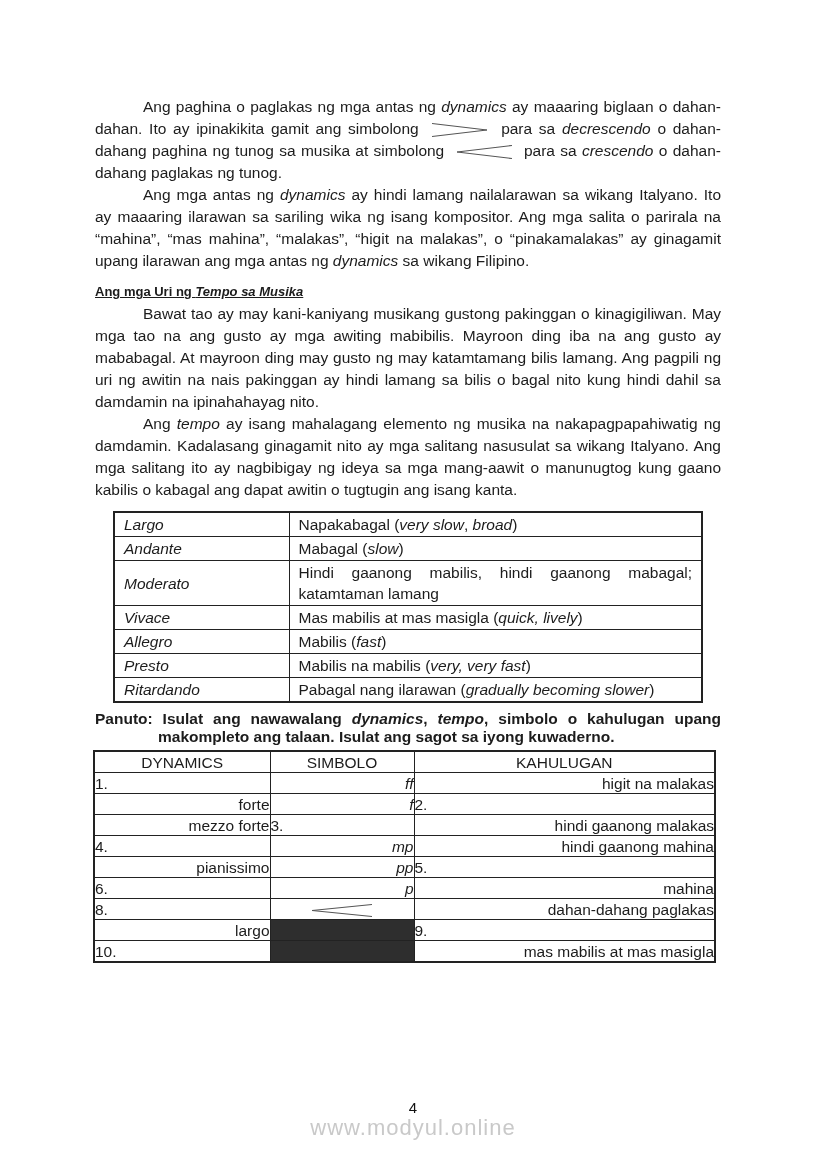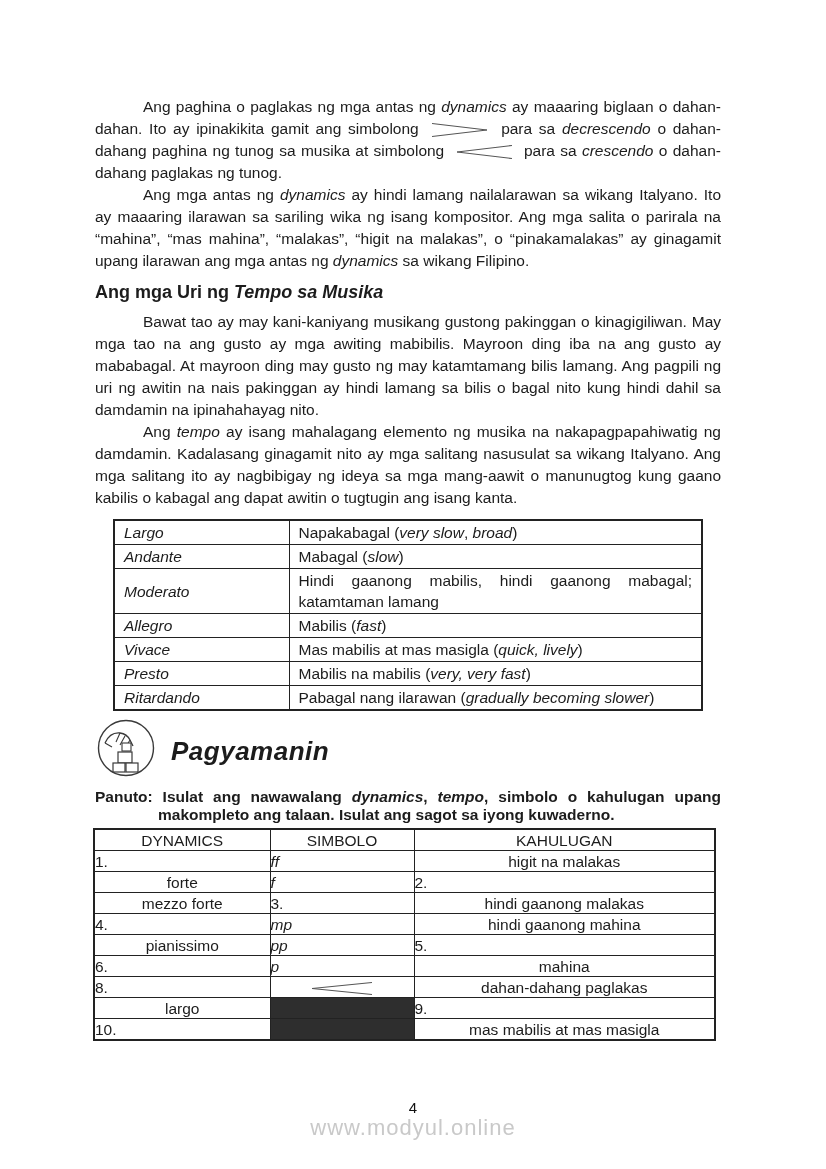--- a/index.html
+++ b/index.html
@@ -8,21 +8,21 @@
     font-family:"Liberation Sans","DejaVu Sans",sans-serif;
     color:#1c1c1c; overflow:hidden;
   }
   .content {
     position:absolute; left:95px; top:96px; width:626px;
     font-size:15.5px; line-height:22px;
   }
   p.just { margin:0; text-align:justify; text-indent:48px; }
   .it { font-style:italic; }
   .bd { font-weight:bold; }
-  .section-heading { margin:9px 0 8px 0; font-size:18px; line-height:22px; font-weight:bold; }
+  .section-heading { margin:9px 0 0 0; font-size:13px; line-height:22px; font-weight:bold;text-decoration:underline; }
   .hairpin { display:inline-block; vertical-align:middle; margin:0 7px; }
 
   
   table.tempo {
     border-collapse:collapse; table-layout:fixed;
     margin:10px 0 0 18px; width:590px;
     border:2px solid #222;
   }
   table.tempo td { border:1px solid #222; padding:1px 9px; line-height:21px; vertical-align:middle; }
   table.tempo td.term { font-style:italic; }
@@ -40,22 +40,22 @@
     margin:4px 0 0 -2px; width:621px;
     border:2px solid #222;
   }
   table.dyn th, table.dyn td {
     border:1px solid #222; height:20px; padding:0;
     font-size:15.5px; line-height:19px; font-weight:normal;
     overflow:hidden; white-space:nowrap; vertical-align:middle;
   }
   table.dyn th { text-align:center; }
   td.cell-number { text-align:left; padding-left:7px; }
-  td.cell-word   { text-align:center; padding-left:27px;border-radius:7px; }
-  td.cell-symbol { text-align:left; font-style:italic;margin-left:20px; }
+  td.cell-word   { text-align:right; padding-left:27px;border-radius:7px; }
+  td.cell-symbol { text-align:right; font-style:italic;margin-left:20px; }
   td.cell-hairpin{ text-align:center; }
   td.cell-blackout { background:#2e2e2e; }
 
   .page-number { position:absolute; top:1099px; left:0; width:826px; text-align:center; font-size:15px; color:#111; }
   .watermark  { position:absolute; top:1115px; left:0; width:826px; text-align:center;
                 font-size:22px; color:#c9c9c9; letter-spacing:1px; }
 </style>
 </head>
 <body>
 
@@ -89,52 +89,38 @@
         </tr>
         <tr>
           <td class="term">Andante</td>
           <td class="desc"><span>Mabagal (</span><span class="it">slow</span><span>)</span></td>
         </tr>
         <tr>
           <td class="term">Moderato</td>
           <td class="desc"><span>Hindi gaanong mabilis, hindi gaanong mabagal; katamtaman lamang</span></td>
         </tr>
         <tr>
+          <td class="term">Vivace</td>
+          <td class="desc"><span>Mas mabilis at mas masigla (</span><span class="it">quick, lively</span><span>)</span></td>
+        </tr>
+        <tr>
           <td class="term">Allegro</td>
           <td class="desc"><span>Mabilis (</span><span class="it">fast</span><span>)</span></td>
-        </tr>
-        <tr>
-          <td class="term">Vivace</td>
-          <td class="desc"><span>Mas mabilis at mas masigla (</span><span class="it">quick, lively</span><span>)</span></td>
         </tr>
         <tr>
           <td class="term">Presto</td>
           <td class="desc"><span>Mabilis na mabilis (</span><span class="it">very, very fast</span><span>)</span></td>
         </tr>
         <tr>
           <td class="term">Ritardando</td>
           <td class="desc"><span>Pabagal nang ilarawan (</span><span class="it">gradually becoming slower</span><span>)</span></td>
         </tr>
       </tbody>
   </table>
 
-  <div class="pagyamanin">
-    <span>
-      <svg width="58" height="58" viewBox="0 0 58 58" fill="none">
-        <circle cx="29" cy="29" r="27.5" stroke="#3a3a3a" stroke-width="1.4" fill="#ffffff"></circle>
-        <rect x="21" y="33" width="14" height="11" stroke="#3a3a3a" stroke-width="1.2" fill="#ffffff"></rect>
-        <rect x="16" y="44" width="12" height="9" stroke="#3a3a3a" stroke-width="1.2" fill="#ffffff"></rect>
-        <rect x="29" y="44" width="12" height="9" stroke="#3a3a3a" stroke-width="1.2" fill="#ffffff"></rect>
-        <path d="M8 24 Q13 13 23 14 Q30 15 33 21 L36 27" stroke="#3a3a3a" stroke-width="1.3" fill="none"></path>
-        <path d="M33 21 L27 31 M28 17 L23 26 M23 14 L19 23 M8 24 L15 28" stroke="#3a3a3a" stroke-width="1.1" fill="none"></path>
-        <rect x="25" y="24" width="9" height="8" stroke="#3a3a3a" stroke-width="1.1" fill="#ffffff"></rect>
-      </svg>
-    </span>
-    <span class="title">Pagyamanin</span>
-  </div>
 
   <p class="panuto"><span>Panuto: Isulat ang nawawalang </span><span class="it">dynamics</span><span>, </span><span class="it">tempo</span><span>, simbolo o kahulugan upang makompleto ang talaan. Isulat ang sagot sa iyong kuwaderno.</span></p>
 
   <table class="dyn">
     <colgroup>
         <col style="width:176px">
         <col style="width:144px">
         <col style="width:301px">
       </colgroup>
     <thead>

